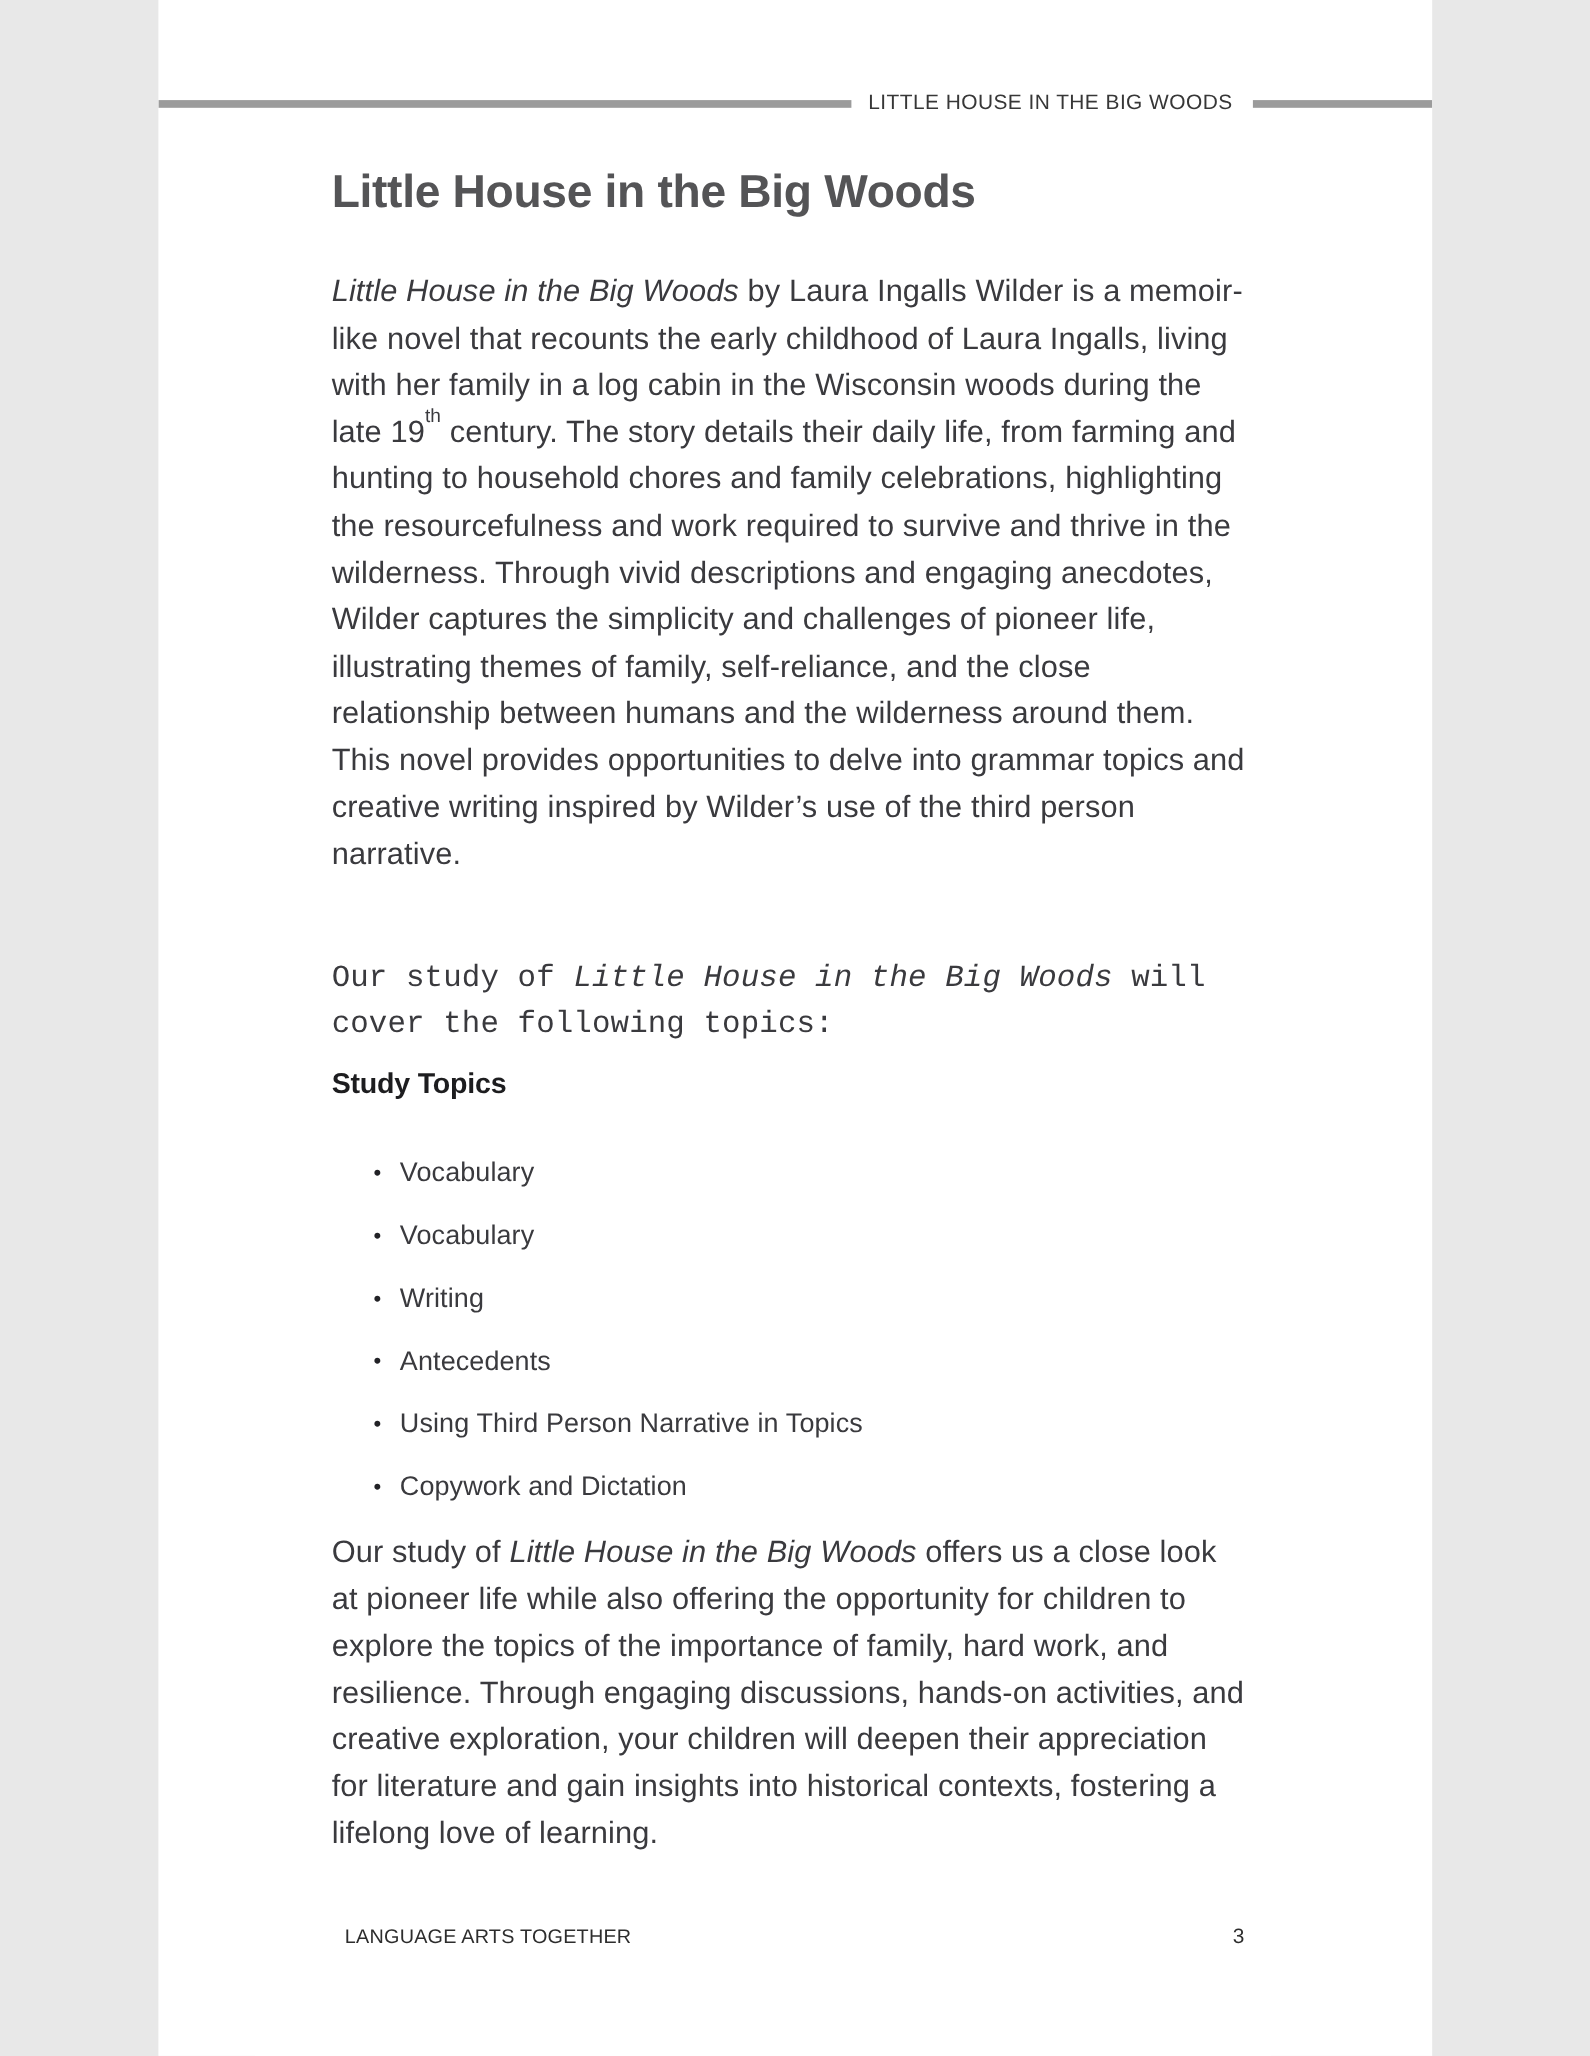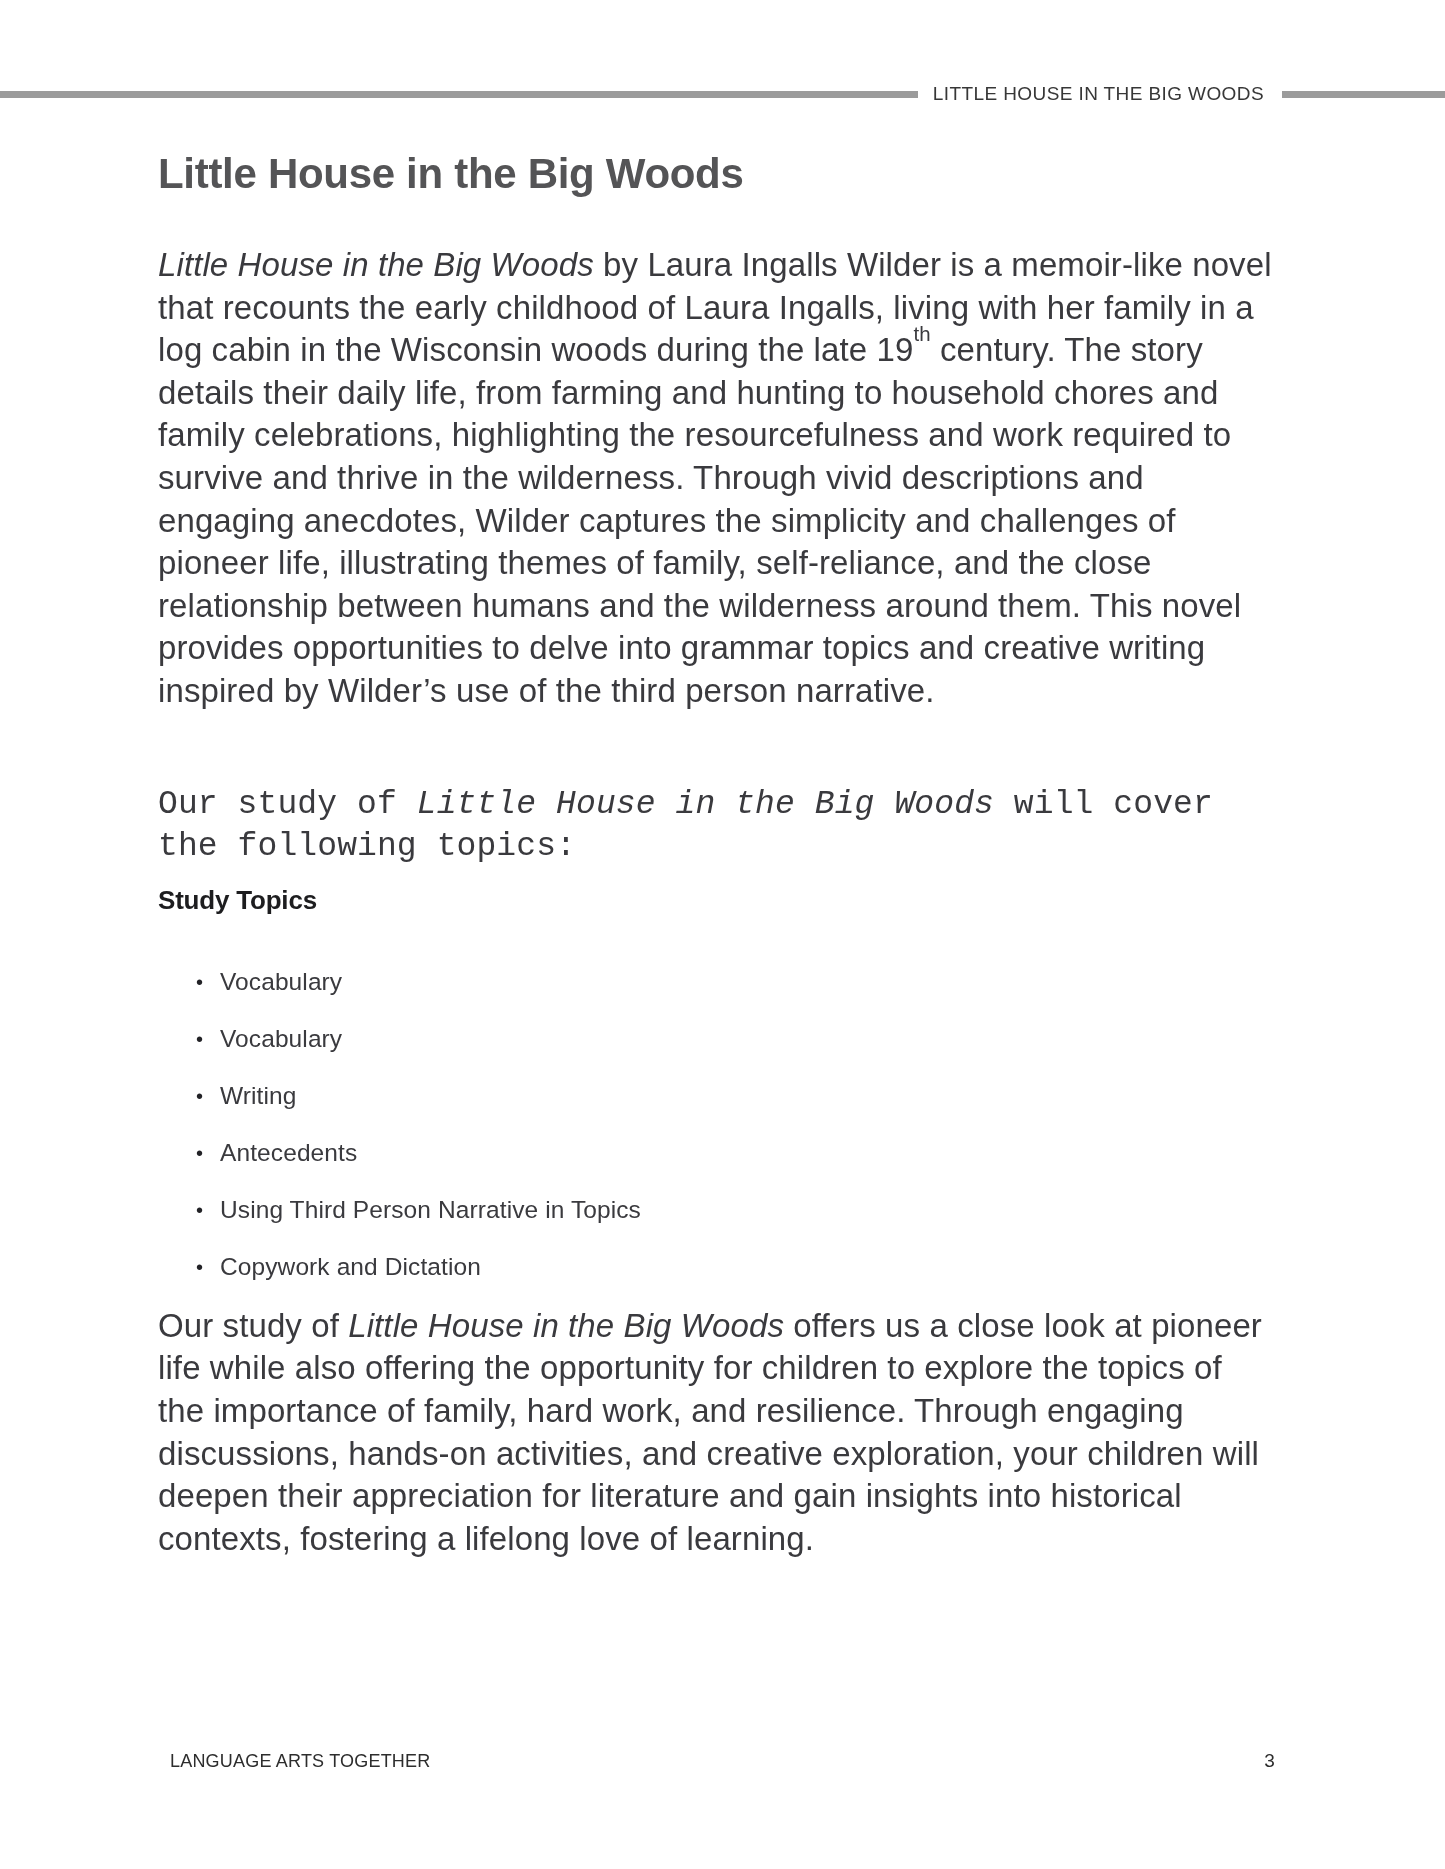--- a/index.html
+++ b/index.html
@@ -9,21 +9,21 @@
     --heading-dark:#1d1d1f;
     --header-text:#373737;
     --footer-text:#2d2d2d;
     --page-bg:#ffffff;
   }
   *{box-sizing:border-box;}
   html,body{margin:0;padding:0;background:#e8e8e8;}
   body{font-family:"Liberation Sans","DejaVu Sans",sans-serif;}
   .page{
     position:relative;
-    width:1445px;height:1869px;
+    width:1158px;height:1869px;
     margin:0 auto;
     background:var(--page-bg);
     overflow:hidden;
   }
 
   
   .header{
     position:absolute;top:80px;left:0;right:0;height:28px;
     display:flex;align-items:center;
   }
@@ -39,21 +39,21 @@
   
   .content{position:absolute;left:158px;right:170px;top:0;}
 
   .doc-title{
     margin:150px 0 0 0;
     font-size:42px;line-height:48px;font-weight:bold;
     color:var(--title-gray);letter-spacing:-0.3px;
   }
 
   .para{
-    margin:0;font-size:33px;line-height:42.6px;
+    margin:0;font-size:28px;line-height:42.6px;
     color:var(--body-gray);letter-spacing:0.1px;
   }
   .para em{font-style:italic;}
   .para sup{font-size:0.62em;line-height:0;position:relative;top:-0.42em;}
   .p1{margin-top:46px;}
   .intro{margin-top:71px;font-family:Liberation Mono, monospace;}
 
   .study-topics{
     margin:14px 0 0 0;
     font-size:26px;line-height:34px;font-weight:bold;

